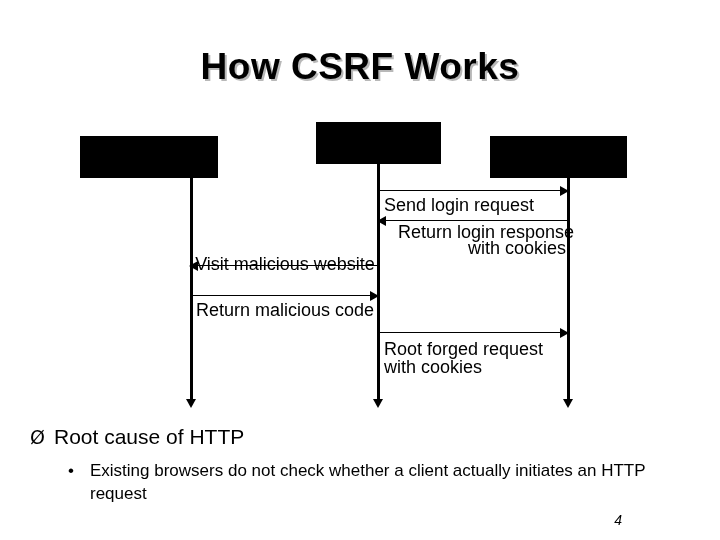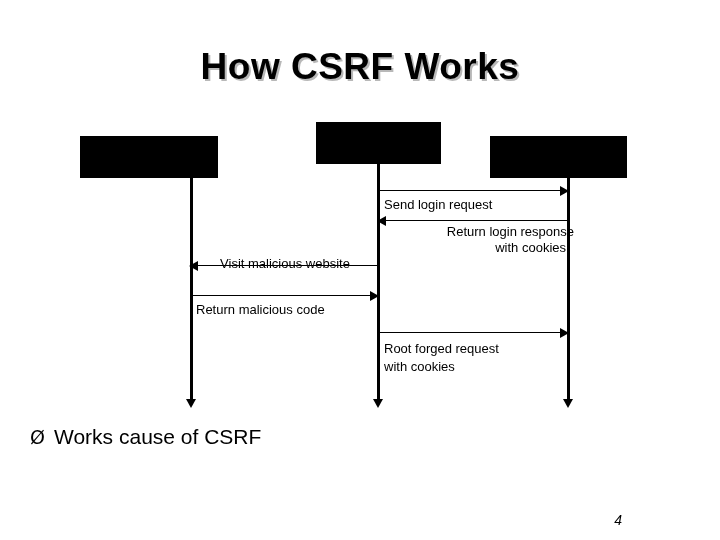--- a/index.html
+++ b/index.html
@@ -79,21 +79,21 @@
     width: 0; height: 0;
     border-top: 5px solid transparent;
     border-bottom: 5px solid transparent;
   }
   .msg-head.right { border-left: 9px solid #000000; }
   .msg-head.left  { border-right: 9px solid #000000; }
 
   
   .msg-label {
     position: absolute;
-    font-size: 13px;
+    font-size: 18px;
     line-height: 16px;
     color: #000000;
     white-space: nowrap;
   }
   .msg-label.align-right { text-align: right; }
 
   
   .tick {
     position: absolute;
     width: 1px;
@@ -190,19 +190,22 @@
   <div class="tick" style="left:377px; top:295px; height:28px;"></div>
   <div class="msg-label" style="left:196px; top:302px; width:182px;">Return malicious code</div>
 
   <div class="msg-line" style="left:379px; top:332px; width:188px;"></div>
   <div class="msg-head right" style="left:560px; top:328px;"></div>
   <div class="tick" style="left:379px; top:332px; height:44px;"></div>
   <div class="msg-label" style="left:384px; top:341px; width:182px;">Root forged request</div>
   <div class="msg-label" style="left:384px; top:359px; width:182px;">with cookies</div>
 
   <div class="bullet-l1">
-    <span class="marker">Ø</span><span>Works cause of CSRF</span>
+    <span class="marker">Ø</span><span>Root cause of HTTP</span>
   </div>
 
+  <div class="bullet-l2">
+    <span class="marker">•</span><span class="btext">Existing browsers do not check whether a client actually initiates an HTTP request</span>
+  </div>
 
   <div class="page-number">4</div>
 
 </div>
 
 </body></html>

